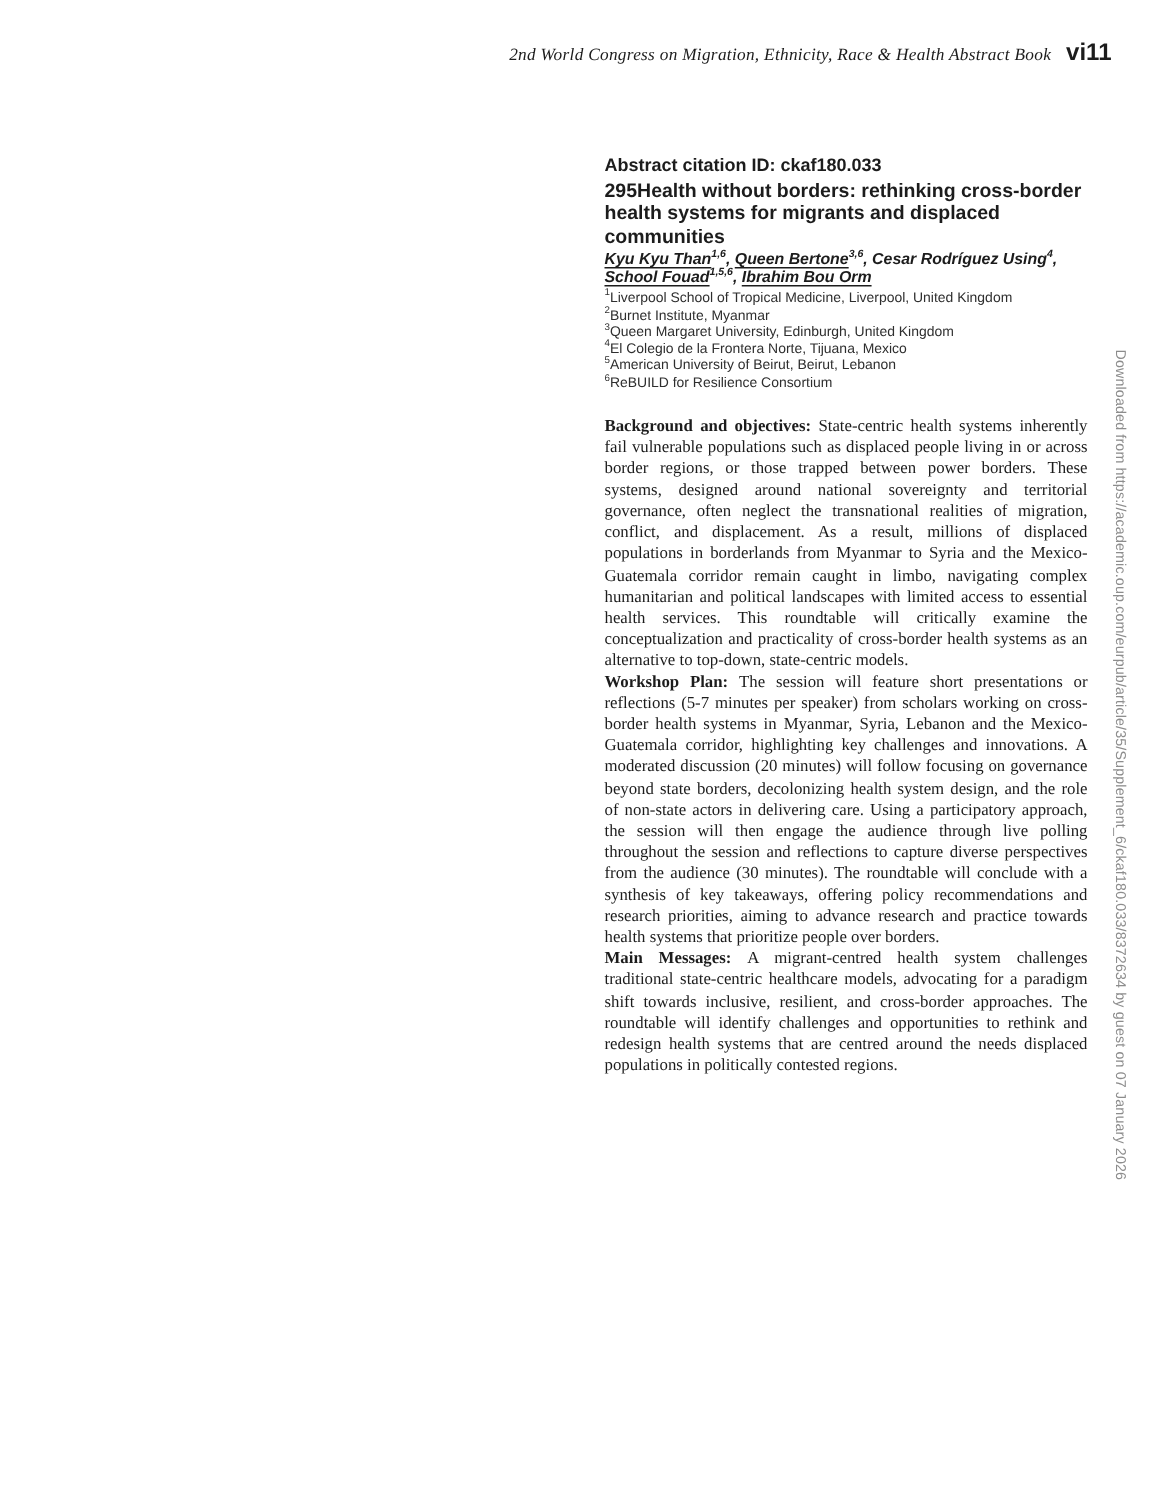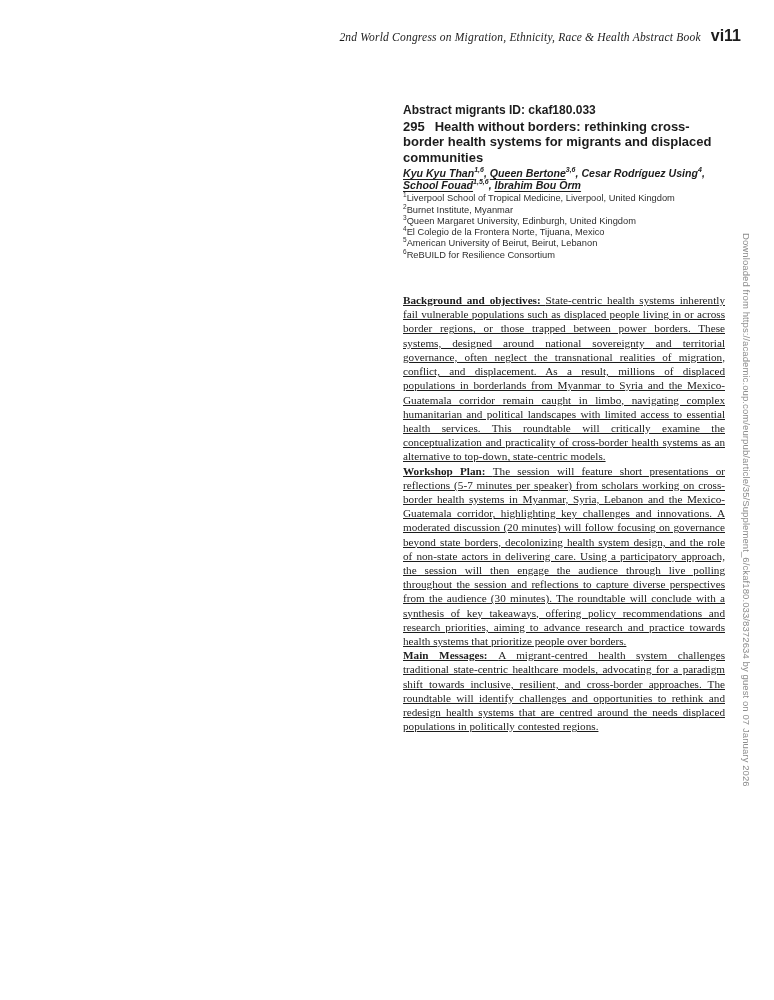--- a/index.html
+++ b/index.html
@@ -44,21 +44,21 @@
     font-size: 12px;
     line-height: 15px;
   }
   .abstract-title {
     font-family: "Liberation Sans", sans-serif;
     font-weight: bold;
     font-size: 13px;
     line-height: 15.3px;
     margin-top: 1px;
   }
-  .abstract-title .abstract-number { padding-right: 10px; }
+  .abstract-title .abstract-number { }
 
   .author-line {
     font-family: "Liberation Sans", sans-serif;
     font-weight: bold;
     font-style: italic;
     font-size: 10.6px;
     line-height: 12.2px;
     margin-top: 2px;
   }
   .author-line .author-name.u { text-decoration: underline; text-underline-offset: 1.5px; text-decoration-thickness: 0.8px; }
@@ -76,26 +76,25 @@
   .session-heading {
     font-weight: bold;
     font-size: 12.6px;
     line-height: 16.4px;
     text-align: justify;
     word-spacing: 2px;
     margin-top: 10px;
   }
 
   .abstract-body {
-    margin-top: 32px;
+    margin-top: 16px;
     font-size: 11.2px;
     line-height: 14.2px;
     text-align: justify;
     hyphens: auto;
-    text-decoration: underline;
   }
   .abstract-body p { margin: 0; }
   .abstract-body .section-label { font-weight: bold; }
 
   
   .watermark {
     position: absolute;
     left: 752px; top: 233px;
     transform-origin: 0 0;
     transform: rotate(90deg);
@@ -108,21 +107,21 @@
 </style>
 </head>
 <body style="--bg: #ffffff; --text: #1c1c1c; --watermark: #8c8c8c;">
 
 <div class="running-head">
   <span class="book-title">2nd World Congress on Migration, Ethnicity, Race &amp; Health Abstract Book</span><span class="folio">vi11</span>
 </div>
 
 <div class="abstract-col">
 
-  <div class="citation-id">Abstract migrants ID: ckaf180.033</div>
+  <div class="citation-id">Abstract citation ID: ckaf180.033</div>
 
   <div class="abstract-title">
     <span class="abstract-number">295</span><span>Health without borders: rethinking cross-border health systems for migrants and displaced communities</span>
   </div>
 
   <div class="author-line" id="author-line"><span class="author-name u">Kyu Kyu Than</span><sup>1,6</sup>, <span class="author-name u">Queen Bertone</span><sup>3,6</sup>, <span class="author-name">Cesar Rodríguez Using</span><sup>4</sup>, <span class="author-name u">School Fouad</span><sup>1,5,6</sup>, <span class="author-name u">Ibrahim Bou Orm</span></div>
 
   <div class="affil-list" id="affil-list">
       <div><sup>1</sup>Liverpool School of Tropical Medicine, Liverpool, United Kingdom</div>
       <div><sup>2</sup>Burnet Institute, Myanmar</div>

